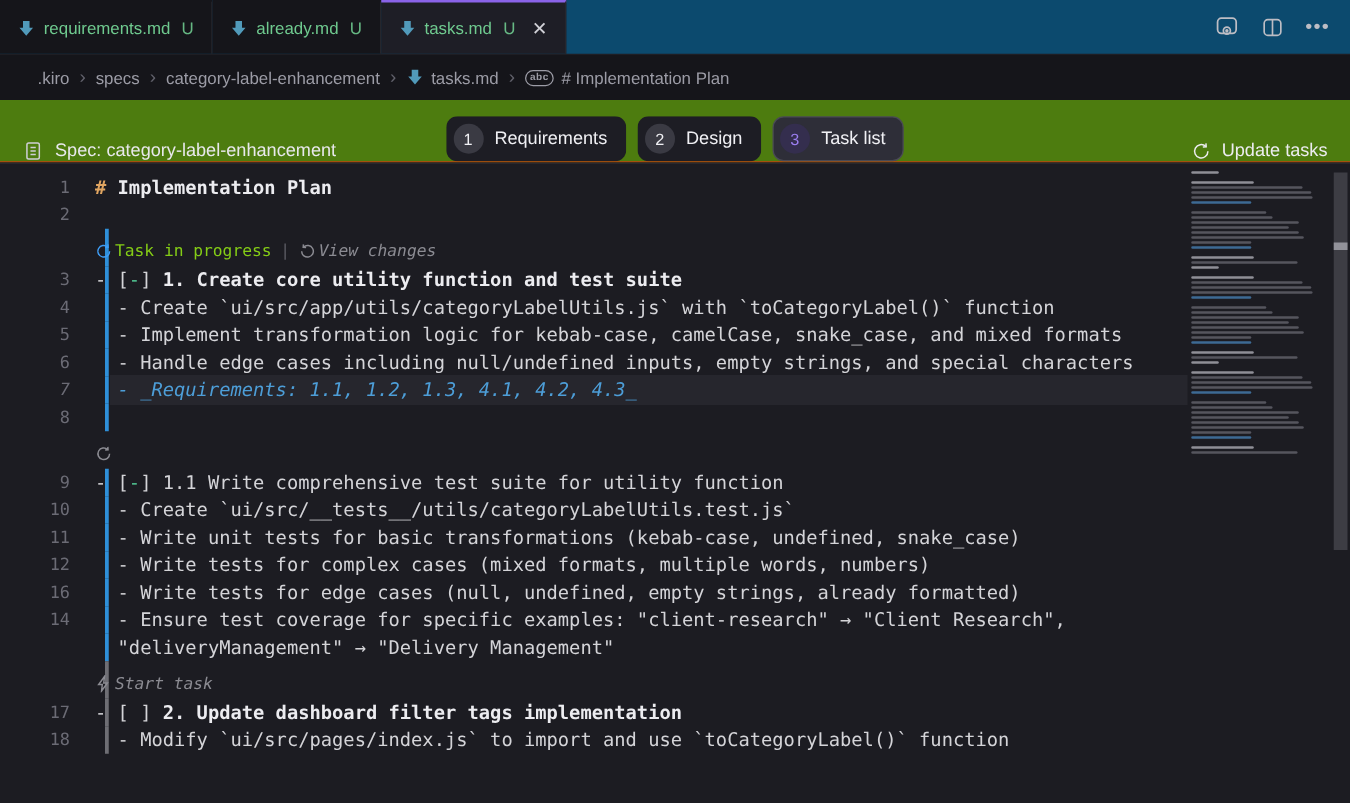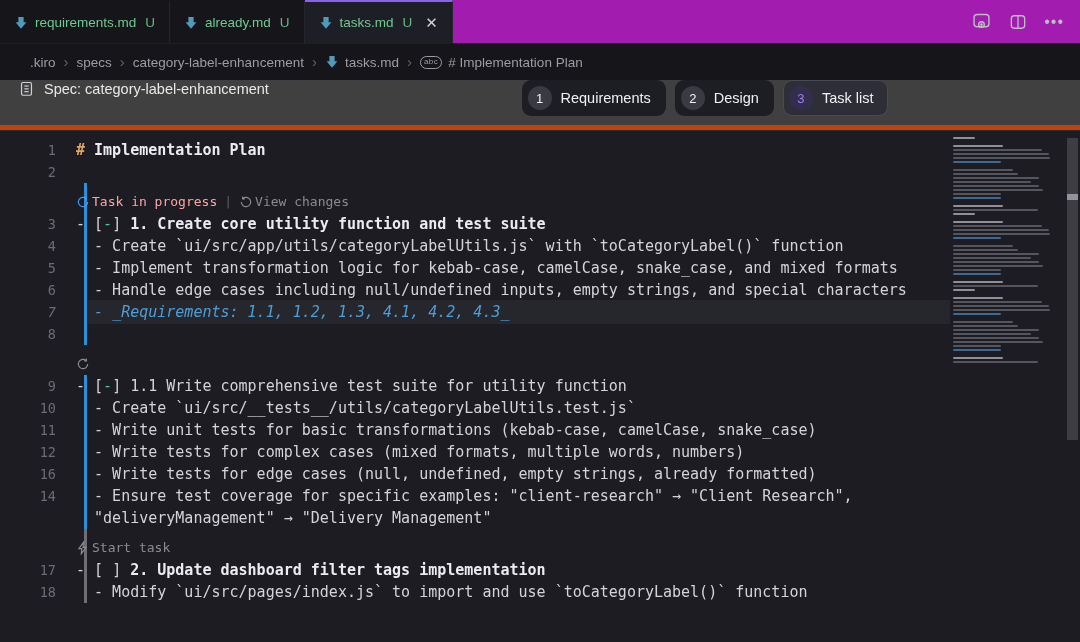--- a/index.html
+++ b/index.html
@@ -1,21 +1,21 @@
 <!DOCTYPE html>
 <html><head>
 <meta charset="utf-8">
 <style>
   * { margin:0; padding:0; box-sizing:border-box; }
   html,body { width:1080px; height:642px; overflow:hidden; background:#101015;
               font-family:"Liberation Sans", sans-serif; }
   .app { width:1080px; height:642px; display:flex; flex-direction:column; background:#101015; }
 
   
-  .tabbar { height:44px; display:flex; align-items:stretch; background:#a21caf; border-bottom:1px solid #1e1e24; }
+  .tabbar { height:44px; display:flex; align-items:stretch; background:#0c4a6e; border-bottom:1px solid #1e1e24; }
   .tabs { display:flex; }
   .tab { display:flex; align-items:center; justify-content:center; gap:7px; padding:0 14px;
          background:#15151a; border-right:1px solid #26262c; border-top:2px solid transparent;
          font-size:13.5px; color:#6fca8f; cursor:pointer; }
   .tab.active { background:#1e1e26; border-top:2px solid #8a63e8; }
   .tab .u { opacity:.9; margin-left:2px; }
   .tab .close { color:#d0d0d6; font-size:15px; margin-left:6px; }
   .tabbar-spacer { flex:1; }
   .tab-actions { display:flex; align-items:center; gap:16px; padding:0 16px; color:#bdbdc4; }
   .tab-actions .ticon { display:flex; align-items:center; cursor:pointer; }
@@ -24,25 +24,25 @@
   
   .mdicon { width:14px; height:14px; display:inline-block; }
 
   
   .breadcrumbs { height:36px; display:flex; align-items:center; padding-left:30px; gap:8px;
                  background:#15151a; font-size:13.5px; color:#9c9ca6; }
   .crumb { display:flex; align-items:center; gap:6px; cursor:pointer; }
   .crumb-sep { color:#62626c; font-size:15px; margin-top:-2px; }
   .abcicon { display:inline-flex; align-items:center; justify-content:center;
              border:1.2px solid #9c9ca6; border-radius:8px; font-size:8px; padding:1px 3px;
-             color:#9c9ca6; letter-spacing:.5px; line-height:1; height:13px; }
-
-  
-  .specbar { height:50px; display:flex; align-items:flex-start; background:#404040;
-             border-bottom:5px solid #c2410c; padding:0 18px; }
+             color:#9c9ca6; letter-spacing:.5px; line-height:1; height:13px;font-weight:bold; }
+
+  
+  .specbar { height:50px; display:flex; align-items:flex-end; background:#4d7c0f;
+             border-bottom:1px solid #c2410c; padding:0 18px; }
   .spec-left { display:flex; align-items:center; gap:9px; color:#e8e8ec; font-size:14.5px; width:330px; }
   .steps { flex:1; display:flex; align-items:center; justify-content:center; gap:9px; }
   .step { display:flex; align-items:center; gap:9px; background:#1d1d24; border:1px solid transparent;
           border-radius:9px; padding:5px 14px 5px 5px; color:#f0f0f4; font-size:14.5px; cursor:pointer; }
   .step .num { width:24px; height:24px; border-radius:50%; background:#3a3a43; color:#f0f0f4;
                display:flex; align-items:center; justify-content:center; font-size:13px; }
   .step.active { background:#2e2e38; border-color:#4a4a55; }
   .step.active .num { background:#342e4e; color:#9b7ef0; }
   .spec-right { display:flex; align-items:center; gap:8px; color:#ececf0; font-size:14.5px;
                 width:330px; justify-content:flex-end; cursor:pointer; }
@@ -59,22 +59,22 @@
   .bar.blue { background:#2e8fd9; }
   .bar.gray { background:#6e6e74; }
   .row.hl::before { content:""; position:absolute; left:88px; right:130px; top:-1px; bottom:-1px;
                     background:#26262d; }
   .row .content, .row .num { z-index:2; }
   .hash { color:#e0a561; font-weight:bold; }
   .htext { font-weight:bold; color:#ececf0; }
   b.tt { color:#ececf0; }
   .cb-done { color:#52c794; }
   .req { font-style:italic; color:#4d9ed8; }
-  .lens .blue { color:#fca5a5; }
-  .lens .gray { color:#8b8b92; }
+  .lens .blue { color:#84cc16; }
+  .lens .gray { color:#8b8b92;font-style:italic; }
   .lens .sep { color:#5c5c64; padding:0 7px; }
   .lens svg { vertical-align:-3px; margin-right:2px; }
 
   
   .minimap { position:absolute; top:6px; left:950px; width:106px; bottom:0; }
   .mm-row { height:4px; position:relative; }
   .mm-bar { position:absolute; top:1px; height:2px; border-radius:1px; }
   .scrollbar { position:absolute; top:0; right:0; width:15px; bottom:0; }
   .sb-thumb { position:absolute; top:8px; left:2px; right:2px; height:302px; background:#3d3d44; }
   .sb-mark { position:absolute; top:64px; left:2px; right:2px; height:6px; background:#92929a; }
@@ -172,20 +172,27 @@
         </div>
         <div class="step">
           <span class="num">2</span>
           <span>Design</span>
         </div>
         <div class="step active">
           <span class="num">3</span>
           <span>Task list</span>
         </div>
       </div>
+    <div class="spec-right">
+      <svg width="16" height="16" viewBox="0 0 24 24" fill="none" stroke="#ececf0" stroke-width="1.8">
+        <path d="M20 12a8 8 0 1 1-2.6-5.9"></path>
+          <polyline points="17.6,2.6 17.9,6.6 13.9,6.9" fill="none"></polyline>
+      </svg>
+      <span>Update tasks</span>
+    </div>
   </div>
 
   <div class="editor">
     <div class="editor-topline"></div>
     <div class="rows" id="rows">
         <div class="row heading"><span class="num">1</span><span class="content"><span class="hash"># </span><span class="htext">Implementation Plan</span></span></div>
         <div class="row blank"><span class="num">2</span><span class="content"></span></div>
         <div class="row lens"><span class="bar blue"></span><span class="content"><span class="blue"><svg width="14" height="14" viewBox="0 0 24 24" fill="none" stroke="#3e9df5" stroke-width="2">
                 <path d="M20 12a8 8 0 1 1-2.6-5.9 M17.6 2.6 17.9 6.6 13.9 6.9 M4 12a8 8 0 0 0 .1 1"></path>
               </svg>Task in progress</span><span class="sep">|</span><span class="gray"><svg width="14" height="14" viewBox="0 0 24 24" fill="none" stroke="#8b8b92" stroke-width="2">
@@ -195,21 +202,21 @@
         <div class="row sub"><span class="bar blue"></span><span class="num">4</span><span class="content">  - Create `ui/src/app/utils/categoryLabelUtils.js` with `toCategoryLabel()` function</span></div>
         <div class="row sub"><span class="bar blue"></span><span class="num">5</span><span class="content">  - Implement transformation logic for kebab-case, camelCase, snake_case, and mixed formats</span></div>
         <div class="row sub"><span class="bar blue"></span><span class="num">6</span><span class="content">  - Handle edge cases including null/undefined inputs, empty strings, and special characters</span></div>
         <div class="row req hl"><span class="bar blue"></span><span class="num">7</span><span class="content">  - <i class="req">_Requirements: 1.1, 1.2, 1.3, 4.1, 4.2, 4.3_</i></span></div>
         <div class="row blank"><span class="bar blue"></span><span class="num">8</span><span class="content"></span></div>
         <div class="row lens"><span class="content"><span class="gray"><svg width="14" height="14" viewBox="0 0 24 24" fill="none" stroke="#8b8b92" stroke-width="2">
                 <path d="M20 12a8 8 0 1 1-2.6-5.9 M17.6 2.6 17.9 6.6 13.9 6.9 M4 12a8 8 0 0 0 .1 1"></path>
               </svg></span></span></div>
         <div class="row task"><span class="bar blue"></span><span class="num">9</span><span class="content">- [<span class="cb-done">-</span>] <span>1.1 Write comprehensive test suite for utility function</span></span></div>
         <div class="row sub"><span class="bar blue"></span><span class="num">10</span><span class="content">  - Create `ui/src/__tests__/utils/categoryLabelUtils.test.js`</span></div>
-        <div class="row sub"><span class="bar blue"></span><span class="num">11</span><span class="content">  - Write unit tests for basic transformations (kebab-case, camelCase, snake_case)</span></div>
+        <div class="row sub"><span class="bar blue"></span><span class="num">11</span><span class="content">  - Write unit tests for basic transformations (kebab-case, undefined, snake_case)</span></div>
         <div class="row sub"><span class="bar blue"></span><span class="num">12</span><span class="content">  - Write tests for complex cases (mixed formats, multiple words, numbers)</span></div>
         <div class="row sub"><span class="bar blue"></span><span class="num">16</span><span class="content">  - Write tests for edge cases (null, undefined, empty strings, already formatted)</span></div>
         <div class="row sub"><span class="bar blue"></span><span class="num">14</span><span class="content">  - Ensure test coverage for specific examples: "client-research" → "Client Research",</span></div>
         <div class="row wrap"><span class="bar blue"></span><span class="content">  "deliveryManagement" → "Delivery Management"</span></div>
         <div class="row lens"><span class="bar gray"></span><span class="content"><span class="gray"><svg width="14" height="14" viewBox="0 0 24 24" fill="none" stroke="#8b8b92" stroke-width="2">
                 <path d="M13 2 5 13h5l-1 9 8-11h-5l1-9z"></path>
               </svg>Start task</span></span></div>
         <div class="row task"><span class="bar gray"></span><span class="num">17</span><span class="content">- [<span> </span>] <b class="tt">2. Update dashboard filter tags implementation</b></span></div>
         <div class="row sub"><span class="bar gray"></span><span class="num">18</span><span class="content">  - Modify `ui/src/pages/index.js` to import and use `toCategoryLabel()` function</span></div>
       </div>

